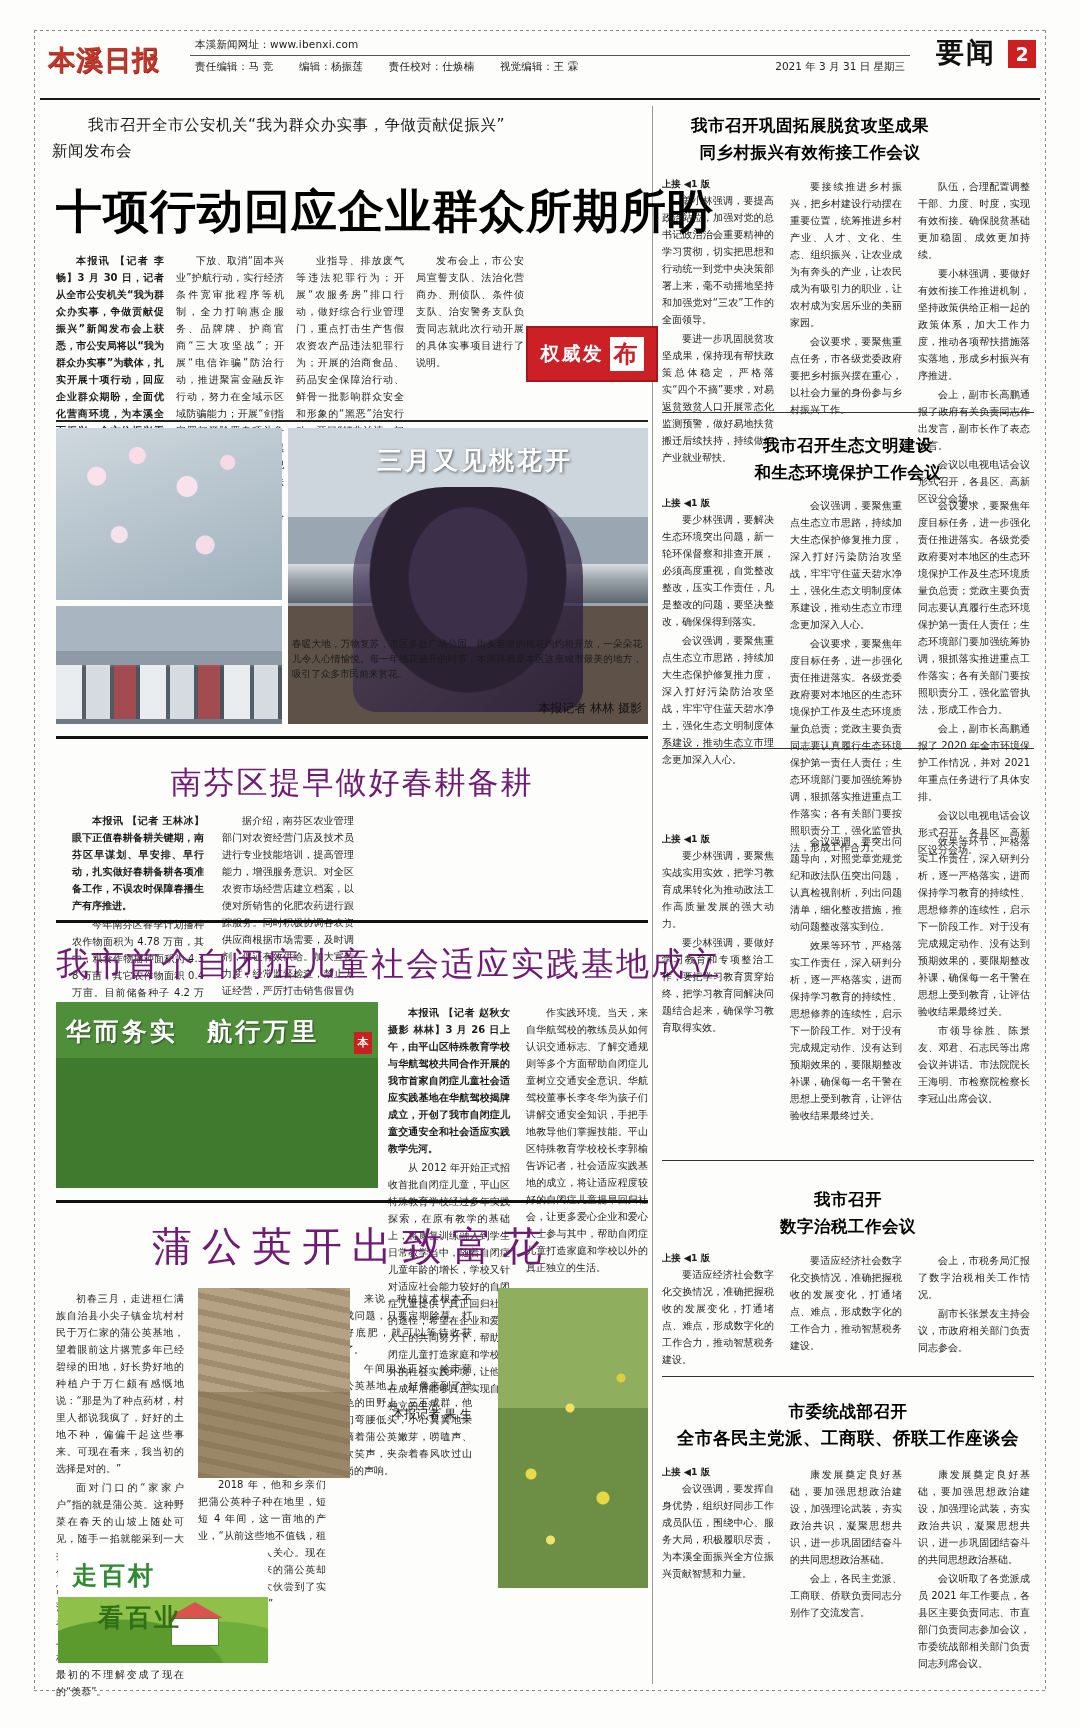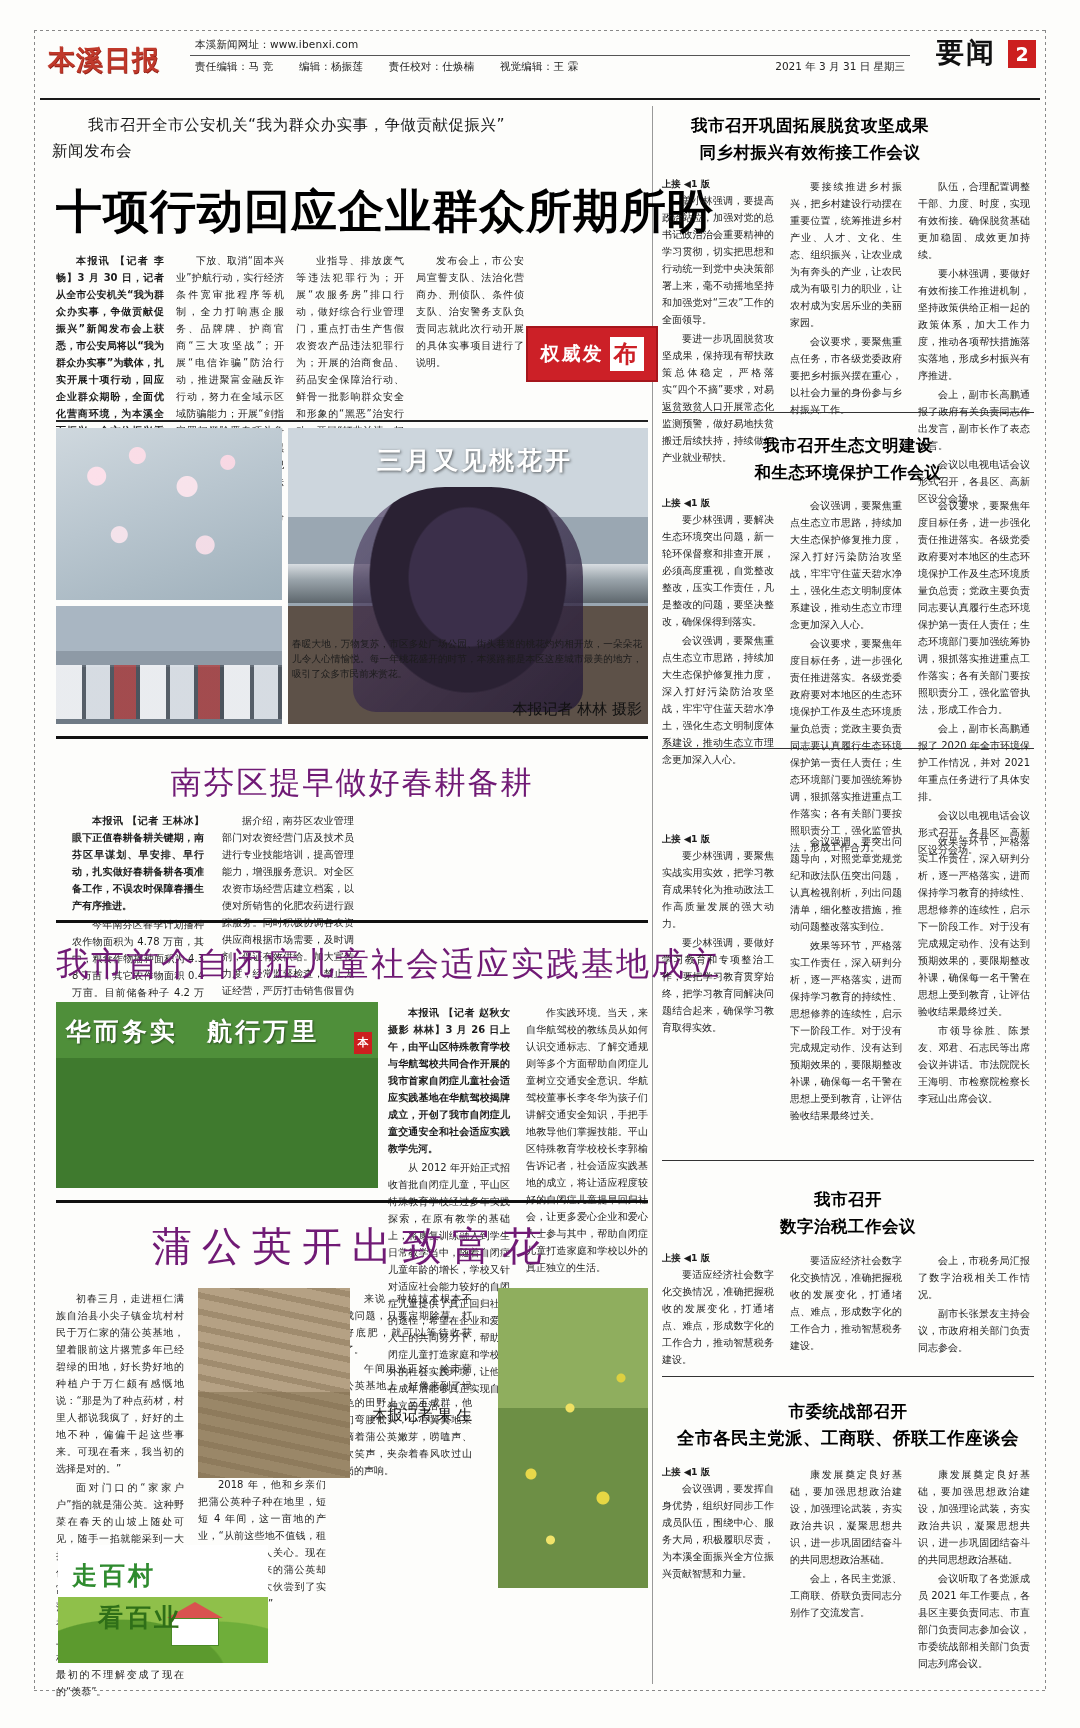--- a/index.html
+++ b/index.html
@@ -82,21 +82,21 @@
     letter-spacing:0px;
     -webkit-hyphens:none;word-break:break-all;
   }
   .body-col p{margin:0 0 2px 0;text-indent:2em;}
   .lead{font-weight:bold;}
   .caption{
     font-size:9.6px;line-height:15px;color:#1c1c1c;
     font-family:"DejaVu Serif","Liberation Serif",serif;
     text-align:justify;word-break:break-all;
   }
-  .byline{font-size:15px;text-align:right;font-family:"DejaVu Serif","Liberation Serif",serif;}
+  .byline{font-size:12px;text-align:right;font-family:"DejaVu Serif","Liberation Serif",serif;}
   .contfrom{font-size:9.3px;font-weight:bold;color:#1c1c1c;}
 
   .rule-thin{background:#333;height:1px;position:absolute;}
   .rule-med{background:#222;height:2px;position:absolute;}
   .rule-thick{background:#111;height:3px;position:absolute;}
 
   
   .photo{position:absolute;overflow:hidden;background:#b9c4cc;}
   .ph-blossom{
     background:

